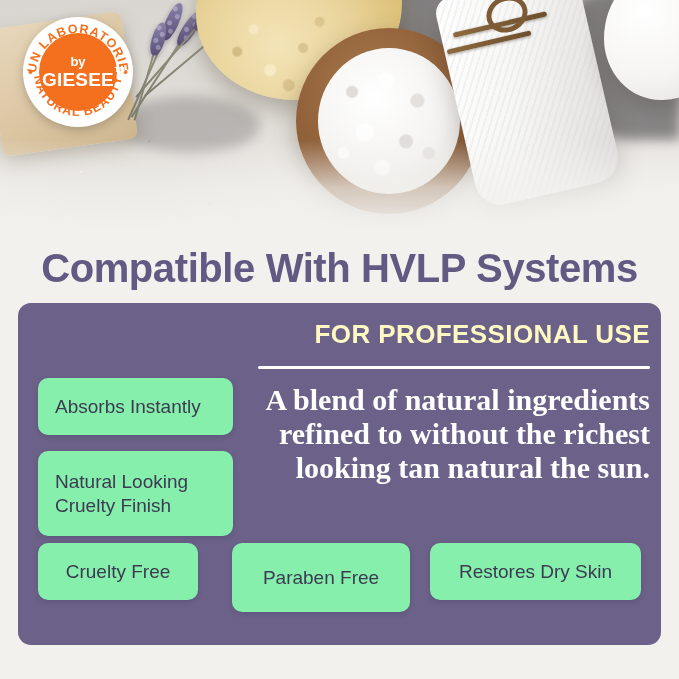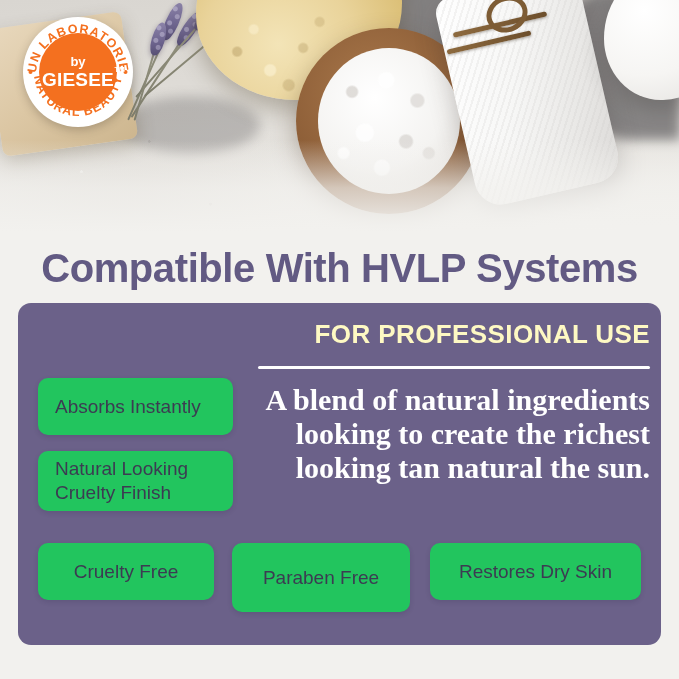--- a/index.html
+++ b/index.html
@@ -247,36 +247,36 @@
     text-align:right;
     color:#ffffff;
     font-family:"Liberation Serif", serif;
     font-size:30px; font-weight:700;
     line-height:1.13;
   }
 
   
   .pill {
     position:absolute;
-    background:#22c55e;
+    background:#86efac;
     border-radius:10px;
     display:flex;
     align-items:center;
     color:#3c3b52;
     font-size:19px;
     font-weight:400;
     box-shadow:0 2px 5px rgba(40,30,60,.16);
   }
   .pill-left  { justify-content:flex-start; padding-left:17px; text-align:left; }
   .pill-mid   { justify-content:center; text-align:center; }
   .pill span  { display:block; line-height:1.26; }
 
   #pill-absorbs   { left:20px;  top:75px;  width:195px; height:57px; }
-  #pill-bronze    { left:20px;  top:148px; width:195px; height:60px; }
-  #pill-cruelty   { left:20px;  top:240px; width:176px; height:57px; }
+  #pill-bronze    { left:20px;  top:148px; width:195px; height:85px; }
+  #pill-cruelty   { left:20px;  top:240px; width:160px; height:57px; }
   #pill-paraben   { left:214px; top:240px; width:178px; height:69px; }
   #pill-restores  { left:412px; top:240px; width:211px; height:57px;justify-content:center; }
 </style>
 </head>
 <body>
 
 <div id="card">
 
   <div id="photo">
     <div id="photo-bg"></div>
@@ -352,21 +352,21 @@
 
   <div id="headline">Compatible With HVLP Systems</div>
 
   <div id="panel">
 
     <div id="panel-heading">FOR PROFESSIONAL USE</div>
     <div id="panel-divider"></div>
 
     <div id="panel-body">
       <span>A blend of natural</span>
-      <span>ingredients looking to create</span>
+      <span>ingredients refined to without</span>
       <span>the richest looking tan</span>
       <span>natural the sun.</span>
     </div>
 
     <div class="pill pill-left" id="pill-absorbs">
       <span>Absorbs Instantly</span>
     </div>
 
     <div class="pill pill-left" id="pill-bronze">
       <div>

